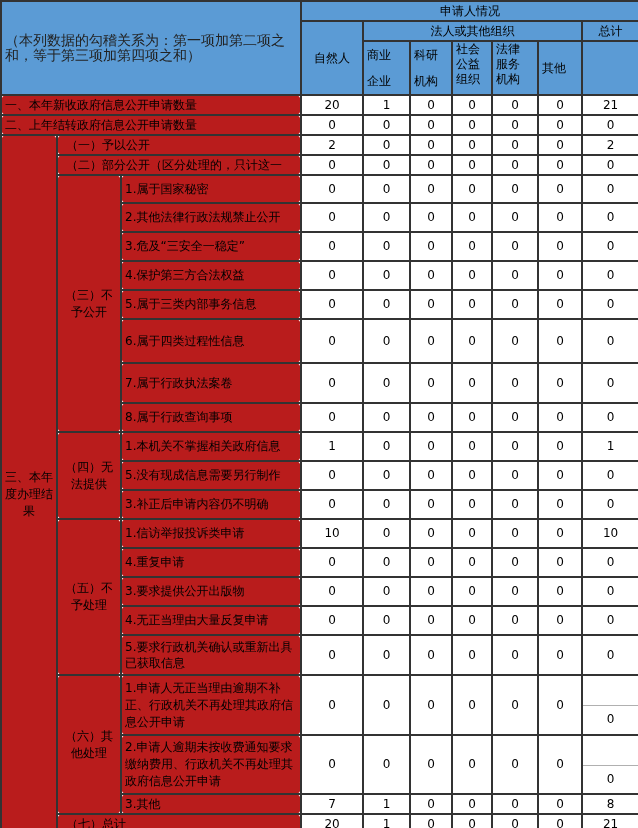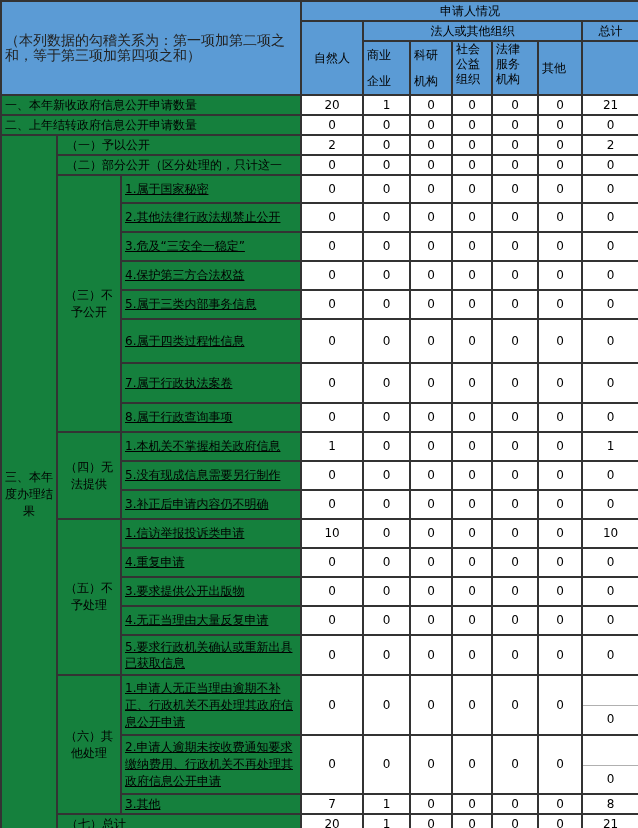--- a/index.html
+++ b/index.html
@@ -13,34 +13,34 @@
       color: #000;
     }
     table.report td {
       border: 2px solid #333333;
       padding: 0;
       overflow: hidden;
       line-height: 15px;
     }
     .hdr { background: #5b9bd5; text-align: center; vertical-align: middle; }
     .hdr-l { background: #5b9bd5; }
-    .lbl { background: #15803d; }
+    .lbl { background: #b91c1c; border-radius: 6px; }
     .num { background: #ffffff; text-align: center; vertical-align: middle; font-size: 12px; }
     .note {
       font-family: "DejaVu Serif", serif;
       font-size: 14px;
       color: #222;
       line-height: 17px;
       padding-left: 3px !important;
       vertical-align: middle;
     }
     .row-l1 { padding-left: 3px !important; white-space: nowrap; }
     .row-l2 { padding-left: 8px !important; white-space: nowrap; }
     .grp { text-align: center; vertical-align: top; }
-    .sub { padding-left: 3px !important; vertical-align: middle; text-decoration: underline; }
+    .sub { padding-left: 3px !important; vertical-align: middle; }
     .split { position: relative; }
     .split .line { position: absolute; left: 0; right: 0; border-top: 1px solid #b0b0b0; }
     .split .val { position: absolute; left: 0; right: 0; text-align: center; }
     .col-stack { line-height: 17px; text-align: left; padding-left: 3px !important; vertical-align: top; }
   </style>
 </head>
 <body>
 
 <table class="report">
   <colgroup>

